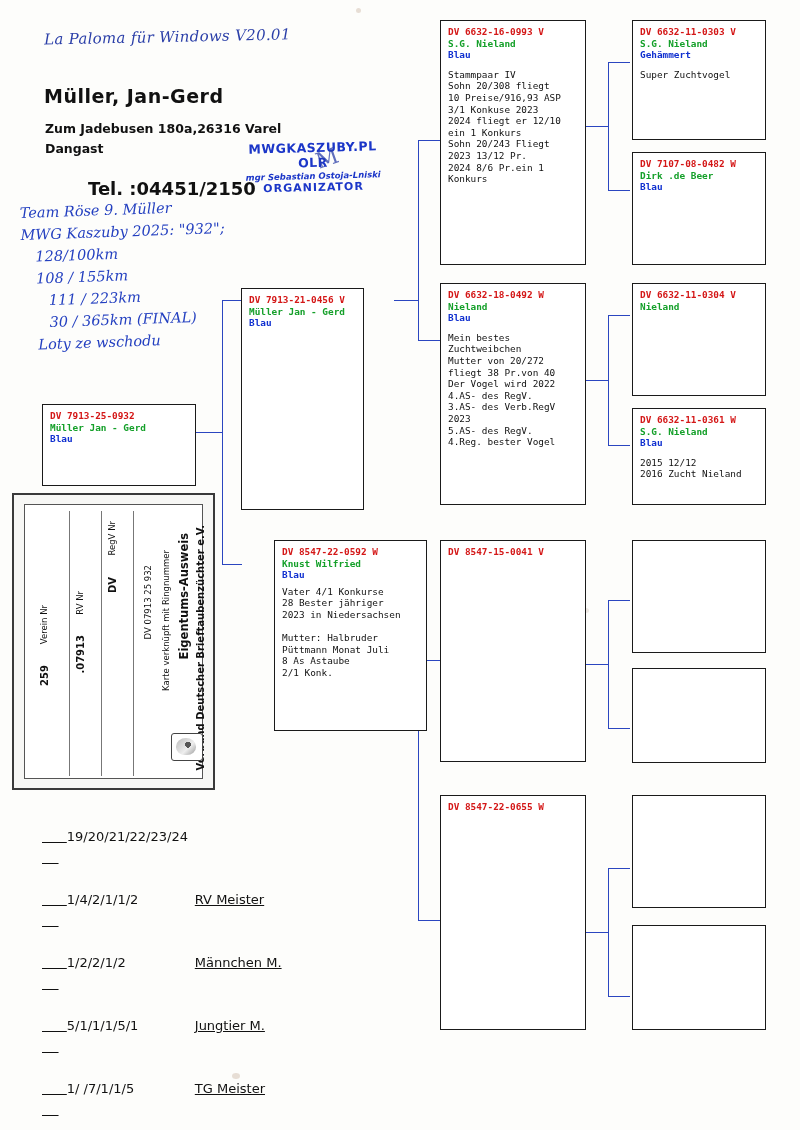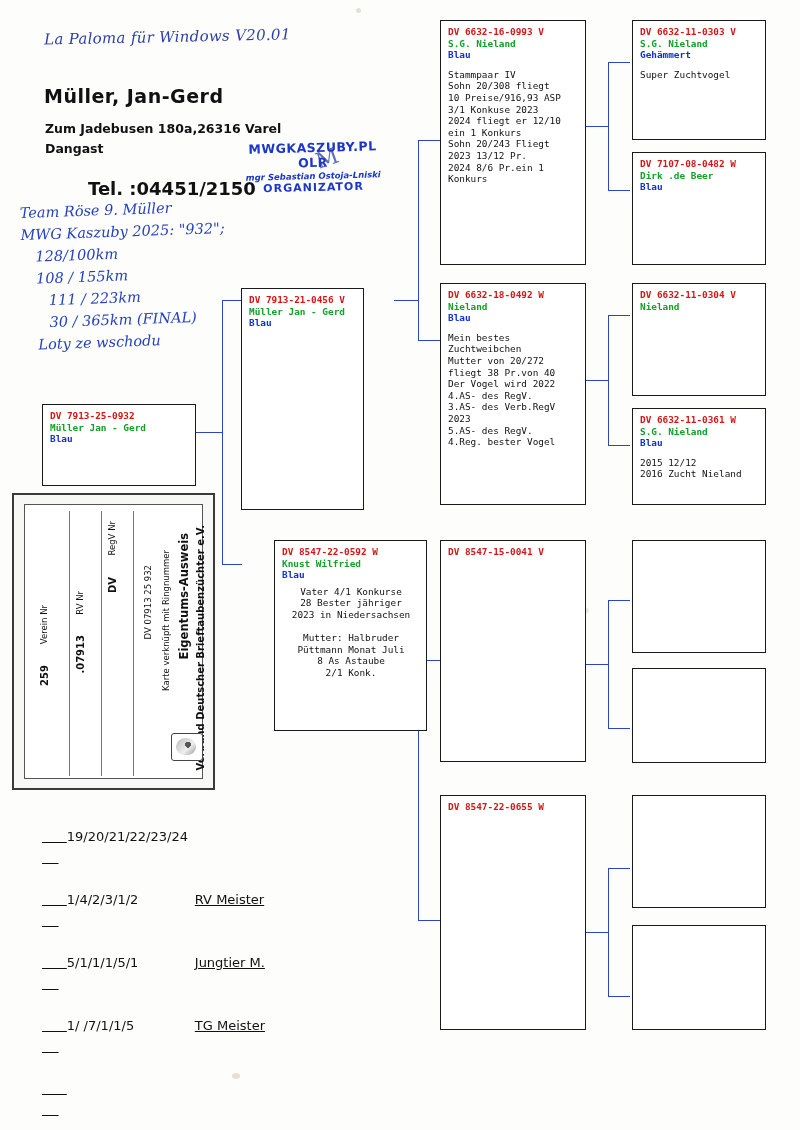--- a/index.html
+++ b/index.html
@@ -94,21 +94,21 @@
     padding: 5px 6px 4px 7px;
     font-family: "DejaVu Sans Mono", monospace;
     font-size: 9.4px;
     line-height: 11.6px;
     overflow: hidden;
   }
   .pbox .ring  { color: #d41717; font-weight: bold; white-space: nowrap;}
   .pbox .owner { color: #15a02a; font-weight: bold; }
   .pbox .color { color: #1030d0; font-weight: bold; }
   .pbox .note  { color: #111; margin-top: 8px; white-space: pre-wrap; }
-  .pbox .note-tight { margin-top: 5px; text-align: center; }
+  .pbox .note-tight { margin-top: 5px; }
 
   
   .ln { position: absolute; background: #2b46c0; }
   .ln.h { height: 1.2px; }
   .ln.v { width: 1.2px; }
 
   
   .idcard {
     position: absolute;
     border: 2px solid #3a3a3a;
@@ -389,21 +389,24 @@
 
       <div class="id-logo" style="left:146px;top:228px;"></div>
     </div>
   </div>
 
   <div class="results" style="left:42px;top:805px;width:300px;">
     <div class="row">
       <span class="c1">19/20/21/22/23/24</span><span></span>
     </div>
     <div class="row">
-      <span class="c1">1/4/2/3/1/2</span><span>RV Meister</span>
+      <span class="c1">1/4/2/1/1/2</span><span>RV Meister</span>
+    </div>
+    <div class="row">
+      <span class="c1">1/2/2/1/2</span><span>Männchen M.</span>
     </div>
     <div class="row">
       <span class="c1">5/1/1/1/5/1</span><span>Jungtier M.</span>
     </div>
     <div class="row">
       <span class="c1">1/ /7/1/1/5</span><span>TG Meister</span>
     </div>
     <div class="row">
       
     </div>

